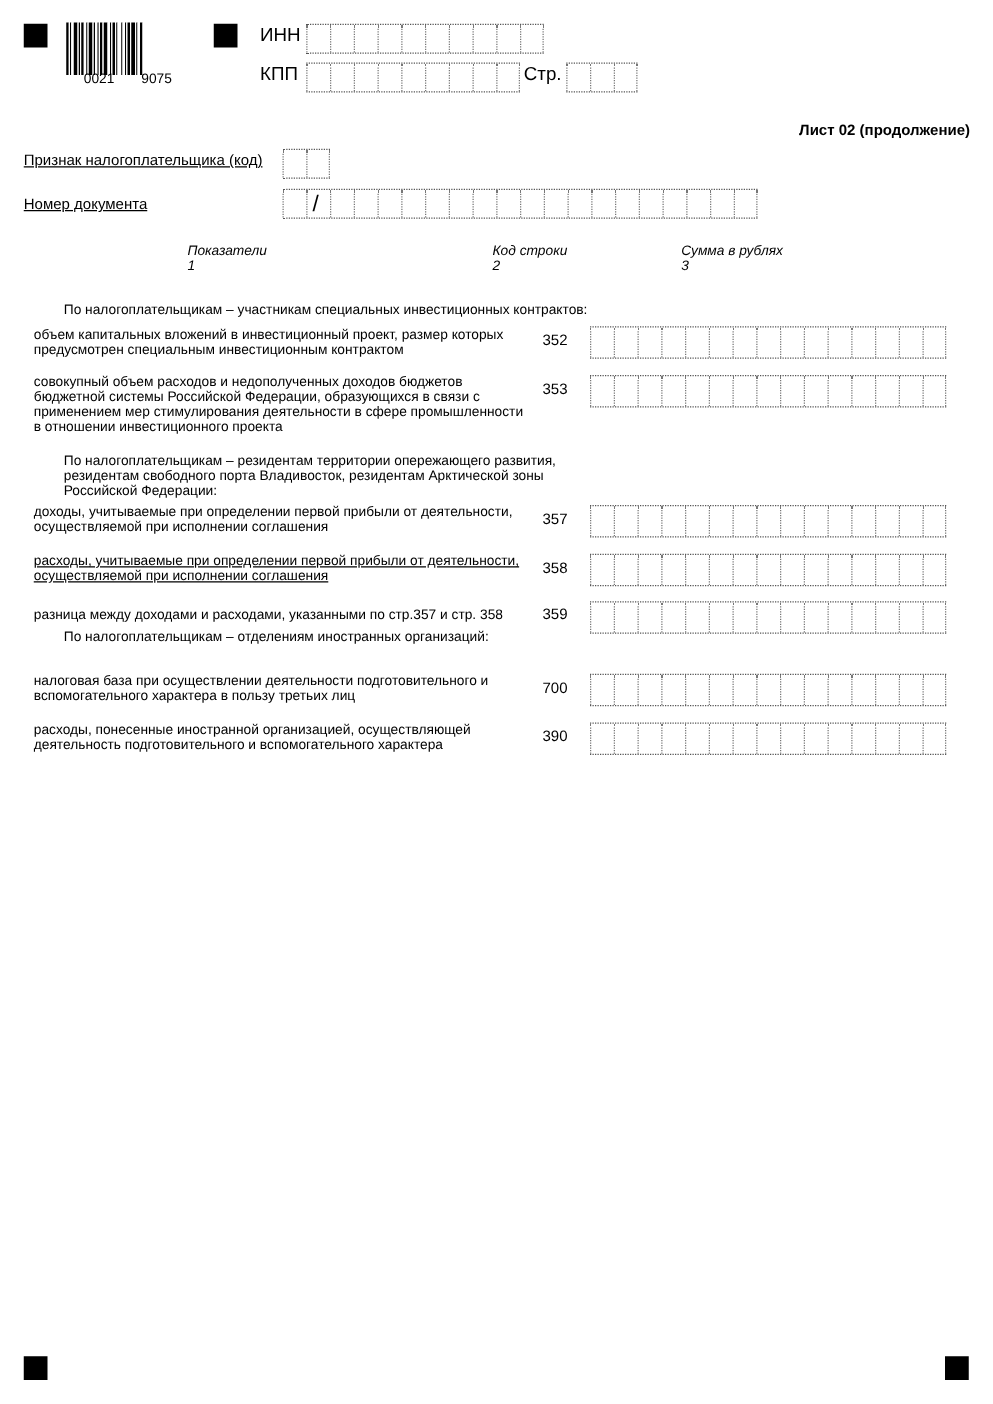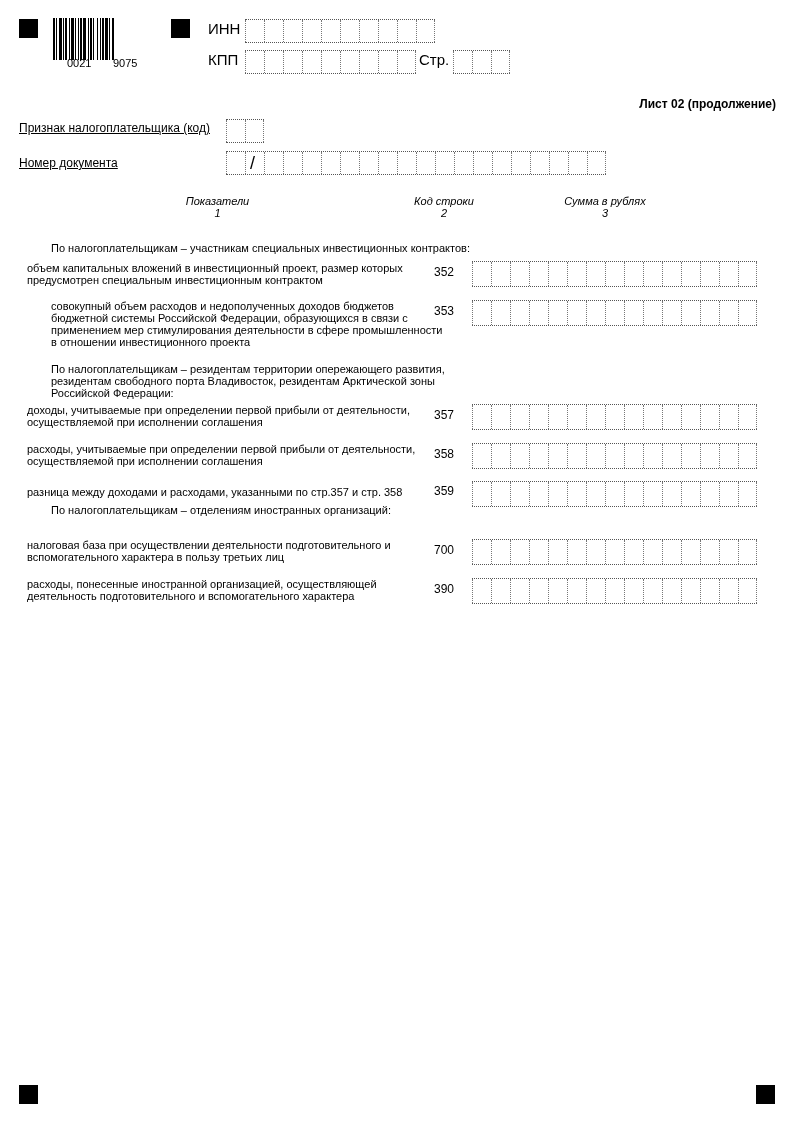--- a/index.html
+++ b/index.html
@@ -10,21 +10,21 @@
   .bc-num { position:absolute; font-size:11px; top:57px; }
   .lbl { position:absolute; font-size:15px; }
   .cells { position:absolute; display:flex; height:22px; border-top:1px dotted #555; border-bottom:1px dotted #555; }
   .cell { width:19px; height:22px; border-left:1px dotted #777; box-sizing:border-box; position:relative; }
   .cell:last-child { border-right:1px dotted #777; }
   .cells.big { height:24px; }
   .cells.big .cell { height:24px; width:19px; }
   .slash { position:absolute; left:4px; top:0; font-size:18px; line-height:22px; }
   .sheet-title { position:absolute; right:18px; top:97px; font-size:12px; font-weight:bold; }
   .field-label { position:absolute; left:19px; font-size:12px;text-decoration:underline; }
-  .col-head { position:absolute; font-size:11px; font-style:italic; text-align:center; }
+  .col-head { position:absolute; font-size:11px; font-style:italic; text-align:left; }
   .section { position:absolute; left:19px; font-size:11px; width:420px; line-height:12px;padding-left:32px; }
   .row-text { position:absolute; left:27px; font-size:11px; width:395px; line-height:12px; }
   .row-code { position:absolute; left:434px; font-size:12px; }
 </style>
 </head>
 <body>
 
 <div class="marker" style="left:19px;top:19px;width:19px;height:19px;"></div>
 <div class="marker" style="left:171px;top:19px;width:19px;height:19px;"></div>
 <div class="marker" style="left:19px;top:1085px;width:19px;height:19px;"></div>
@@ -171,21 +171,21 @@
     <div class="cell"></div>
     <div class="cell"></div>
     <div class="cell"></div>
     <div class="cell"></div>
     <div class="cell"></div>
     <div class="cell"></div>
     <div class="cell"></div>
     <div class="cell"></div>
   </div>
 
-<div class="row-text" style="top:300px;margin-left:24px;">совокупный объем расходов и недополученных доходов бюджетов бюджетной системы Российской Федерации, образующихся в связи с применением мер стимулирования деятельности в сфере промышленности в отношении инвестиционного проекта</div>
+<div class="row-text" style="top:300px;">совокупный объем расходов и недополученных доходов бюджетов бюджетной системы Российской Федерации, образующихся в связи с применением мер стимулирования деятельности в сфере промышленности в отношении инвестиционного проекта</div>
 <span class="row-code" style="top:304px;">353</span>
 <div class="cells big" style="left:472px;top:300px;">
     <div class="cell"></div>
     <div class="cell"></div>
     <div class="cell"></div>
     <div class="cell"></div>
     <div class="cell"></div>
     <div class="cell"></div>
     <div class="cell"></div>
     <div class="cell"></div>
@@ -213,21 +213,21 @@
     <div class="cell"></div>
     <div class="cell"></div>
     <div class="cell"></div>
     <div class="cell"></div>
     <div class="cell"></div>
     <div class="cell"></div>
     <div class="cell"></div>
     <div class="cell"></div>
   </div>
 
-<div class="row-text" style="top:443px;">расходы, учитываемые при определении первой прибыли от деятельности, осуществляемой при исполнении соглашения</div>
+<div class="row-text" style="top:443px;text-decoration:underline;">расходы, учитываемые при определении первой прибыли от деятельности, осуществляемой при исполнении соглашения</div>
 <span class="row-code" style="top:447px;">358</span>
 <div class="cells big" style="left:472px;top:443px;">
     <div class="cell"></div>
     <div class="cell"></div>
     <div class="cell"></div>
     <div class="cell"></div>
     <div class="cell"></div>
     <div class="cell"></div>
     <div class="cell"></div>
     <div class="cell"></div>

